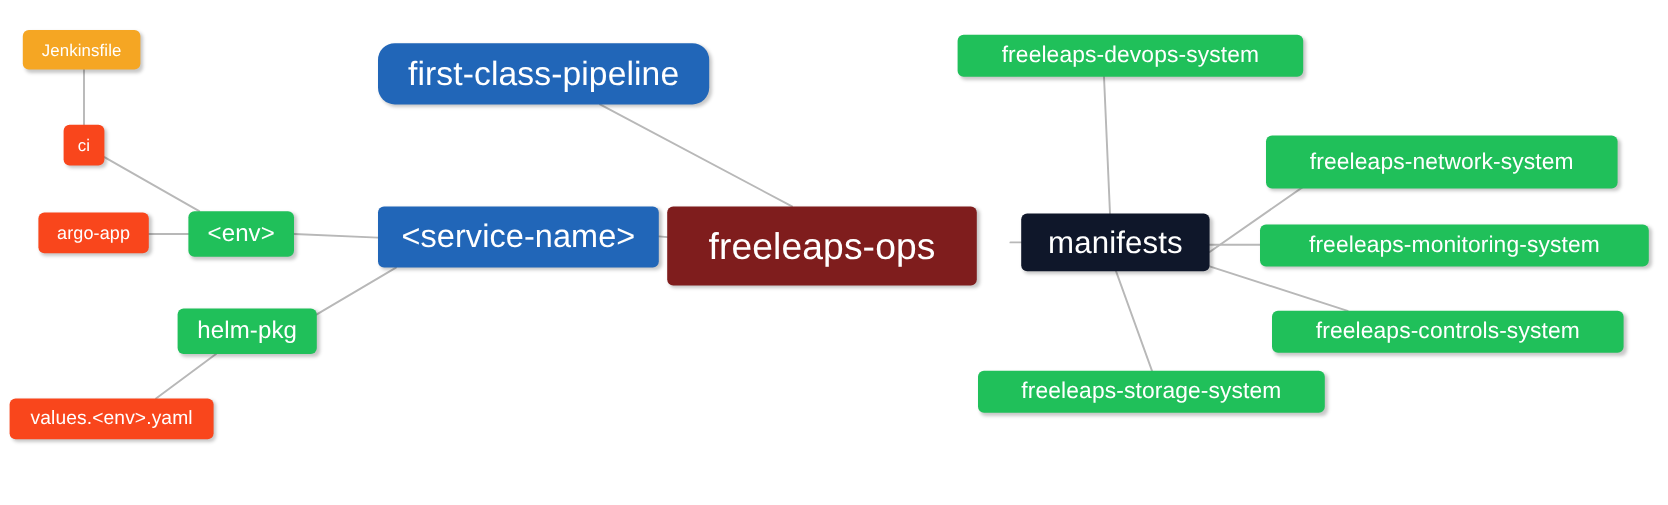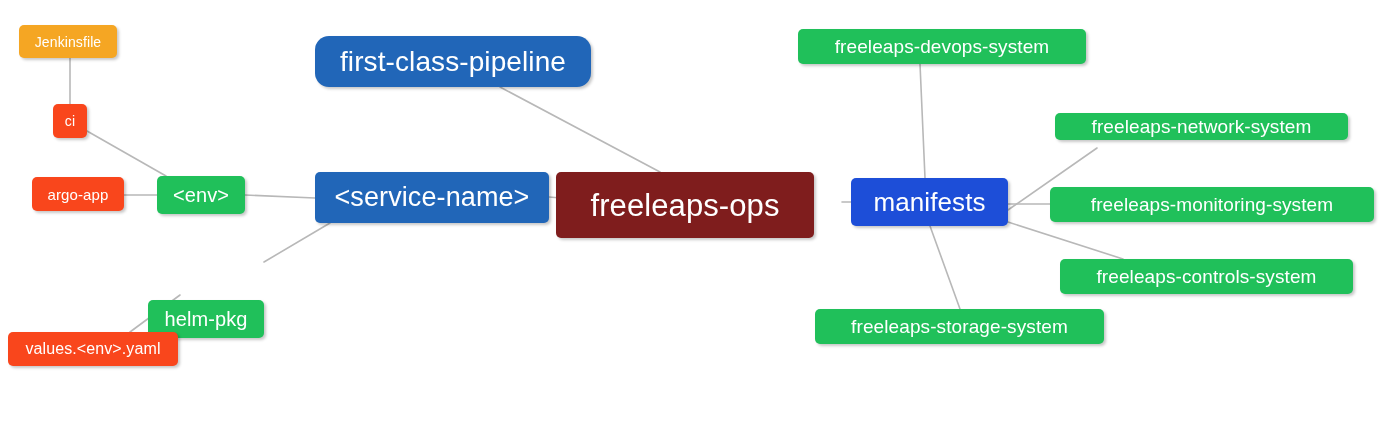--- a/index.html
+++ b/index.html
@@ -69,42 +69,42 @@
       </div>
       <div class="node" style="left: 53px; top: 104px; width: 34px; height: 34px; background: rgb(249, 70, 28); font-size: 14px;">
         <span class="node-label">ci</span>
       </div>
       <div class="node" style="left: 32px; top: 177px; width: 92px; height: 34px; background: rgb(249, 70, 28); font-size: 15px;">
         <span class="node-label">argo-app</span>
       </div>
       <div class="node" style="left: 157px; top: 176px; width: 88px; height: 38px; background: rgb(32, 192, 90); font-size: 20px;">
         <span class="node-label">&lt;env&gt;</span>
       </div>
-      <div class="node" style="left: 148px; top: 257px; width: 116px; height: 38px; background: rgb(32, 192, 90); font-size: 20px; margin-top: 43px;">
+      <div class="node" style="left: 148px; top: 257px; width: 116px; height: 38px; background: rgb(32, 192, 90); font-size: 20px;">
         <span class="node-label">helm-pkg</span>
       </div>
       <div class="node" style="left: 8px; top: 332px; width: 170px; height: 34px; background: rgb(249, 70, 28); font-size: 16px; text-align: center;">
         <span class="node-label">values.&lt;env&gt;.yaml</span>
       </div>
       <div class="node" style="left: 315px; top: 36px; width: 276px; height: 51px; background: rgb(33, 102, 184); font-size: 28px; border-radius: 14px;">
         <span class="node-label">first-class-pipeline</span>
       </div>
       <div class="node" style="left: 315px; top: 172px; width: 234px; height: 51px; background: rgb(33, 102, 184); font-size: 27px;">
         <span class="node-label">&lt;service-name&gt;</span>
       </div>
       <div class="node" style="left: 556px; top: 172px; width: 258px; height: 66px; background: #7f1d1d; font-size: 31px;">
         <span class="node-label">freeleaps-ops</span>
       </div>
-      <div class="node" style="left: 851px; top: 178px; width: 157px; height: 48px; background: #1d4ed8; font-size: 26px;">
+      <div class="node" style="left: 851px; top: 178px; width: 157px; height: 48px; background: #0f172a; font-size: 26px;">
         <span class="node-label">manifests</span>
       </div>
       <div class="node" style="left: 798px; top: 29px; width: 288px; height: 35px; background: rgb(32, 192, 90); font-size: 19px;">
         <span class="node-label">freeleaps-devops-system</span>
       </div>
-      <div class="node" style="left: 1055px; top: 113px; width: 293px; height: 27px; background: rgb(32, 192, 90); font-size: 19px;">
+      <div class="node" style="left: 1055px; top: 113px; width: 293px; height: 44px; background: rgb(32, 192, 90); font-size: 19px;">
         <span class="node-label">freeleaps-network-system</span>
       </div>
       <div class="node" style="left: 1050px; top: 187px; width: 324px; height: 35px; background: rgb(32, 192, 90); font-size: 19px;">
         <span class="node-label">freeleaps-monitoring-system</span>
       </div>
       <div class="node" style="left: 1060px; top: 259px; width: 293px; height: 35px; background: rgb(32, 192, 90); font-size: 19px; text-align: center;">
         <span class="node-label">freeleaps-controls-system</span>
       </div>
       <div class="node" style="left: 815px; top: 309px; width: 289px; height: 35px; background: rgb(32, 192, 90); font-size: 19px;">
         <span class="node-label">freeleaps-storage-system</span>

